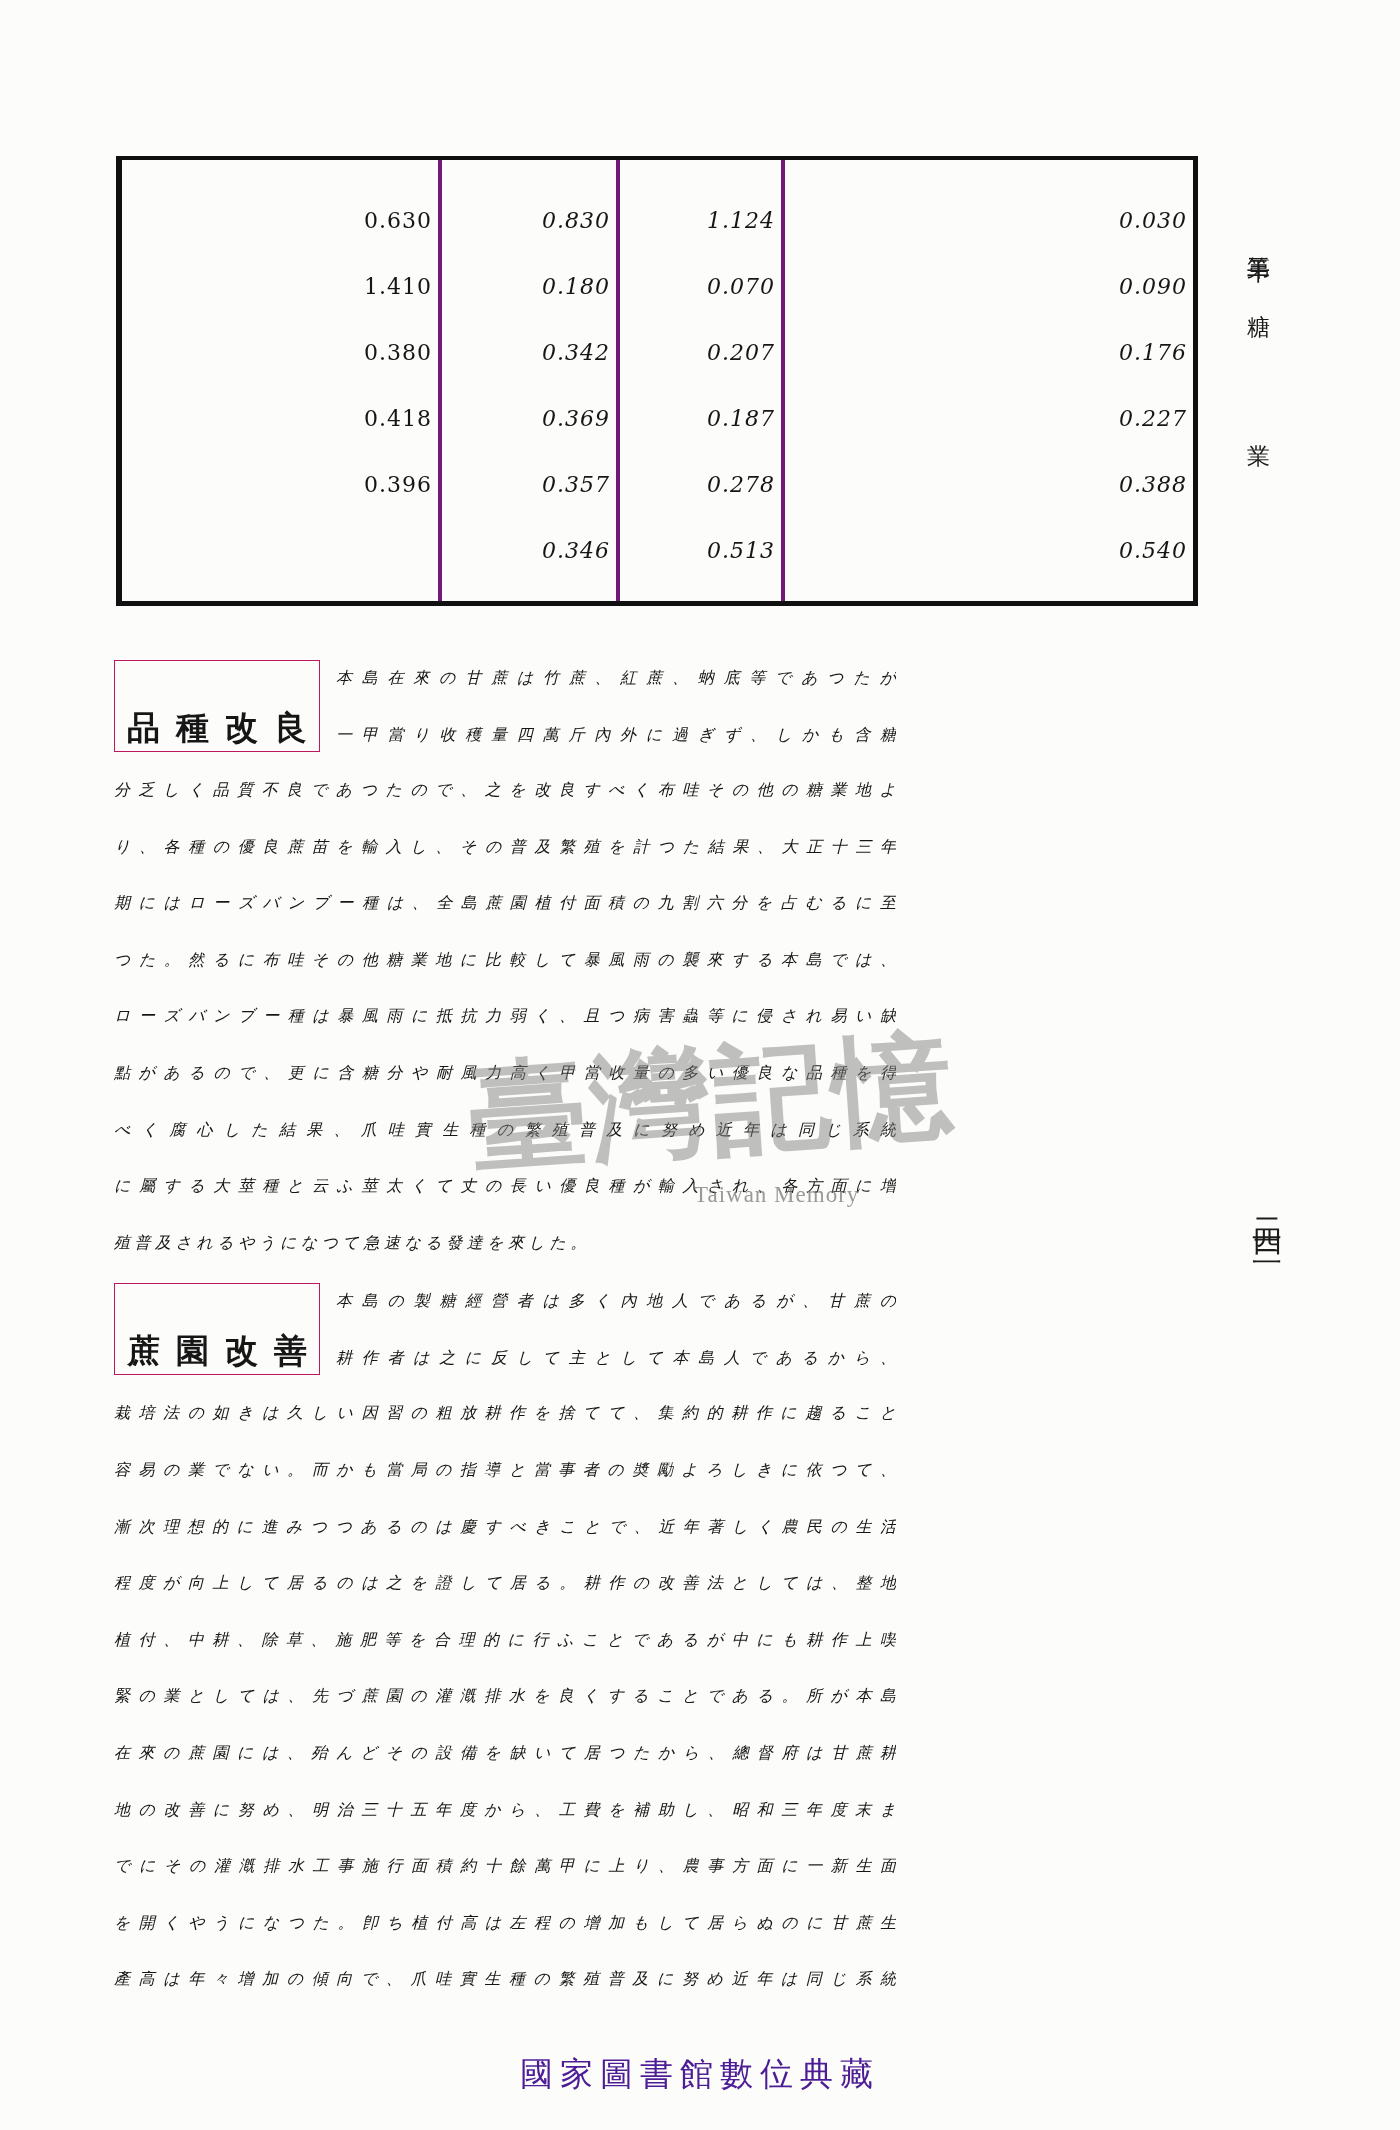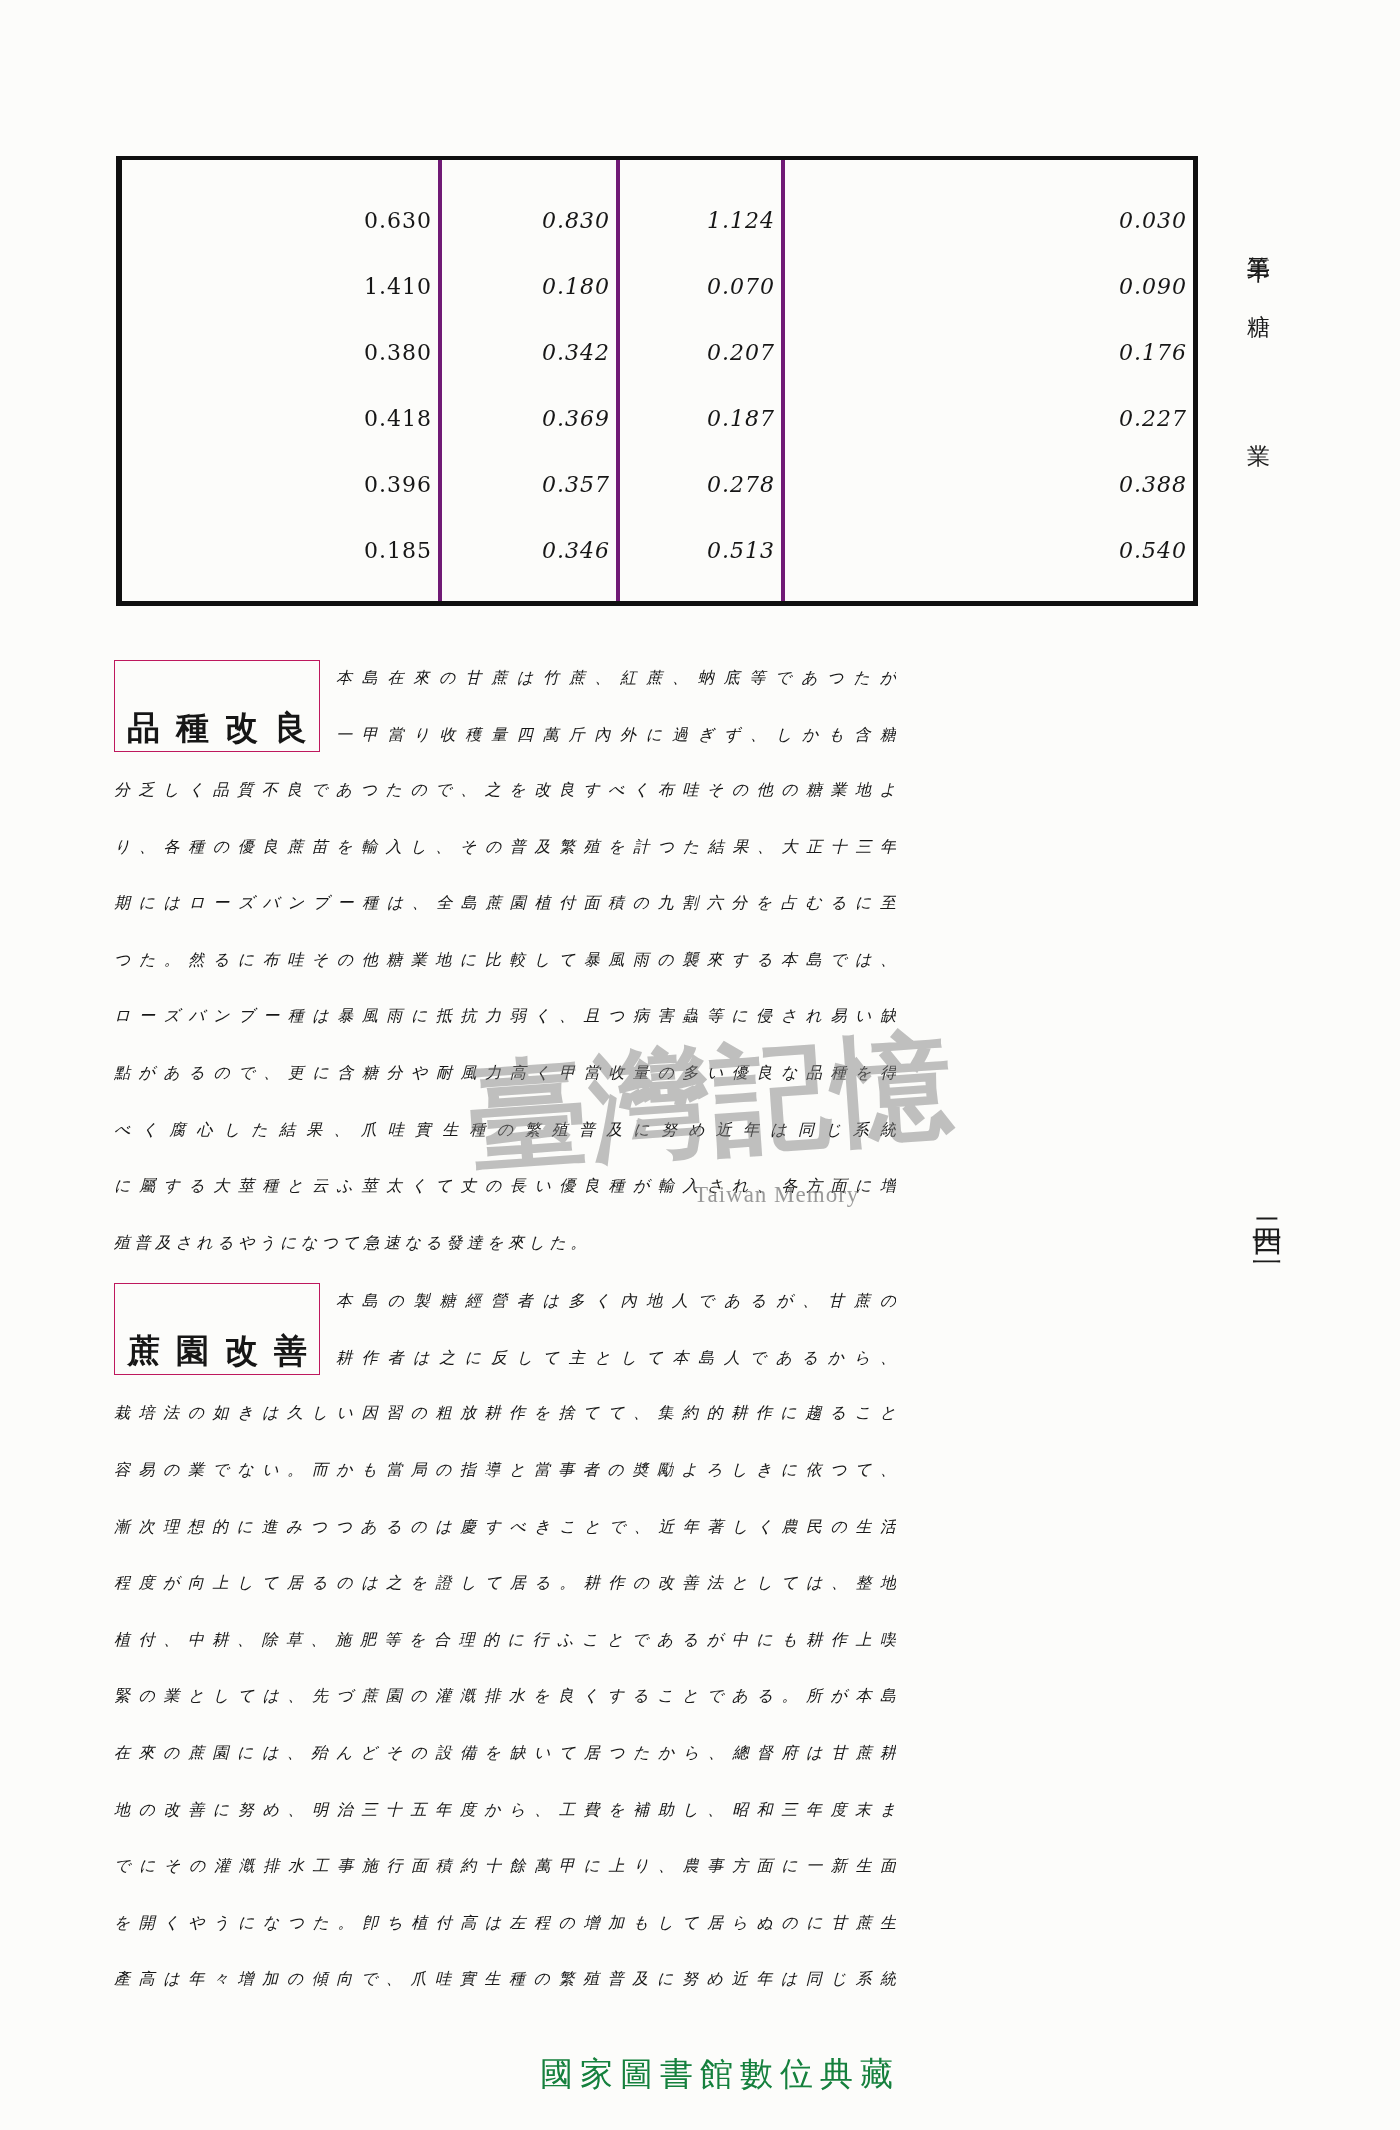--- a/index.html
+++ b/index.html
@@ -74,36 +74,35 @@
   .wm-sub {
     position:absolute; left:694px; top:1182px;
     font-size:23px; color:rgba(120,120,120,0.75);
     font-family:"Liberation Serif","DejaVu Serif",serif;
     pointer-events:none; letter-spacing:1px;
   }
 
   
   .footer {
     position:absolute; top:2052px; left:50%; transform:translateX(-50%);
-    font-size:33px; letter-spacing:7px; color:#15803d; white-space:nowrap;margin-left:20px;
+    font-size:33px; letter-spacing:7px; color:#4c1d95; white-space:nowrap;
   }
 </style>
 </head>
 <body>
 
 <div class="page">
 
   <div class="stable">
     <div class="tcol tc-1">
       <div class="tcell num-cell">0.630</div>
       <div class="tcell num-cell">1.410</div>
       <div class="tcell num-cell">0.380</div>
       <div class="tcell num-cell">0.418</div>
       <div class="tcell num-cell">0.396</div>
-      <div class="tcell num-cell">0.185</div>
     </div>
     <div class="tcol tc-2">
       <div class="tcell num-cell">0.830</div>
       <div class="tcell num-cell">0.180</div>
       <div class="tcell num-cell">0.342</div>
       <div class="tcell num-cell">0.369</div>
       <div class="tcell num-cell">0.357</div>
       <div class="tcell num-cell">0.346</div>
     </div>
     <div class="tcol tc-3">

